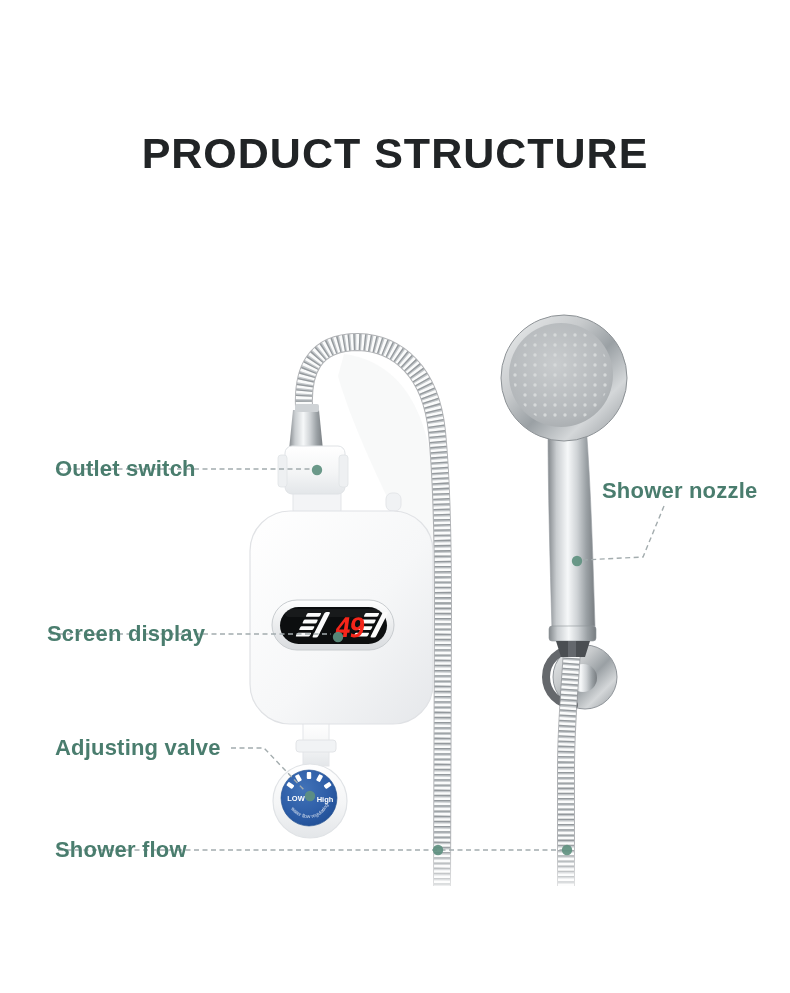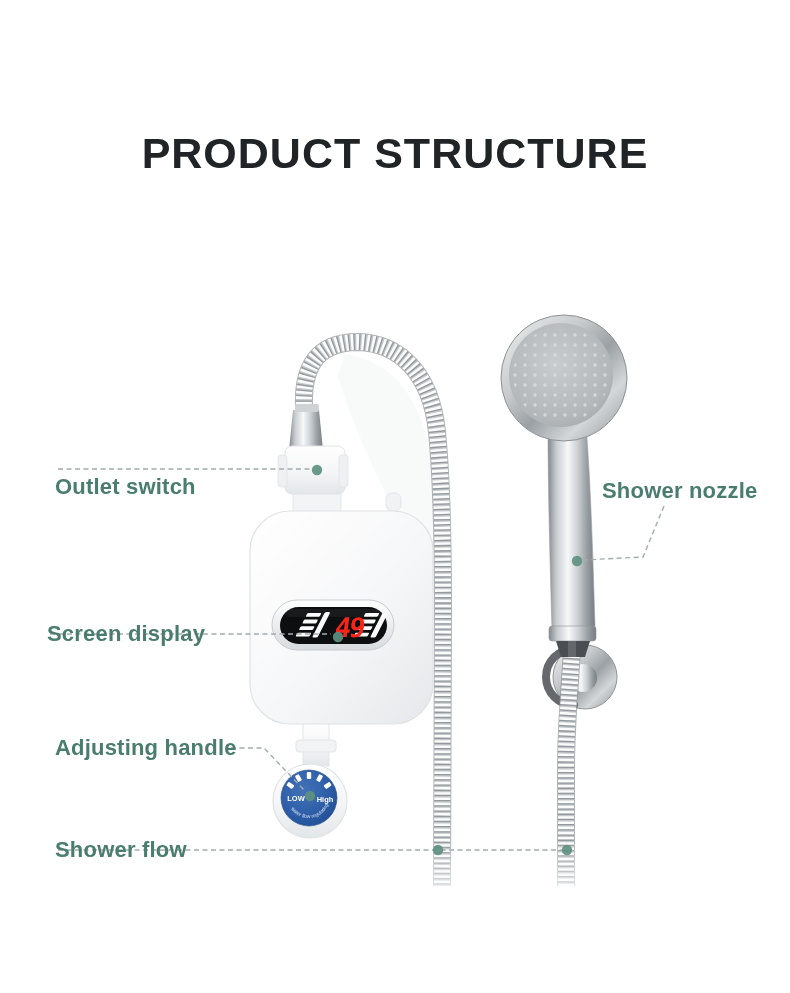--- a/index.html
+++ b/index.html
@@ -10,21 +10,21 @@
   }
   .page-title{
     position:absolute;top:130px;left:0;width:790px;text-align:center;
     font-size:43px;line-height:46px;font-weight:700;letter-spacing:1px;
     color:#212426;margin:0;
   }
   .part-label{
     position:absolute;font-size:22px;line-height:26px;font-weight:700;
     color:#4a7d6e;letter-spacing:.2px;white-space:nowrap;
   }
-  .lbl-outlet{left:55px;top:456px;margin-top:18px;}
+  .lbl-outlet{left:55px;top:456px;}
   .lbl-nozzle{left:602px;top:478px;}
   .lbl-screen{left:47px;top:621px;}
   .lbl-handle{left:55px;top:735px;}
   .lbl-hose{left:55px;top:837px;}
   svg.art{position:absolute;left:0;top:0;}
 </style>
 </head>
 <body>
 
 <div class="stage">
@@ -192,16 +192,16 @@
       <circle cx="338" cy="637" r="5.2"></circle>
       <circle cx="310" cy="796" r="5.2"></circle>
       <circle cx="438" cy="850" r="5.2"></circle>
       <circle cx="567" cy="850" r="5.2"></circle>
     </g>
   </svg>
 
   <div class="part-label lbl-outlet">Outlet switch</div>
   <div class="part-label lbl-nozzle">Shower nozzle</div>
   <div class="part-label lbl-screen">Screen display</div>
-  <div class="part-label lbl-handle">Adjusting handle</div>
+  <div class="part-label lbl-handle">Adjusting valve</div>
   <div class="part-label lbl-hose">Shower flow</div>
 
 </div>
 
 </body></html>

